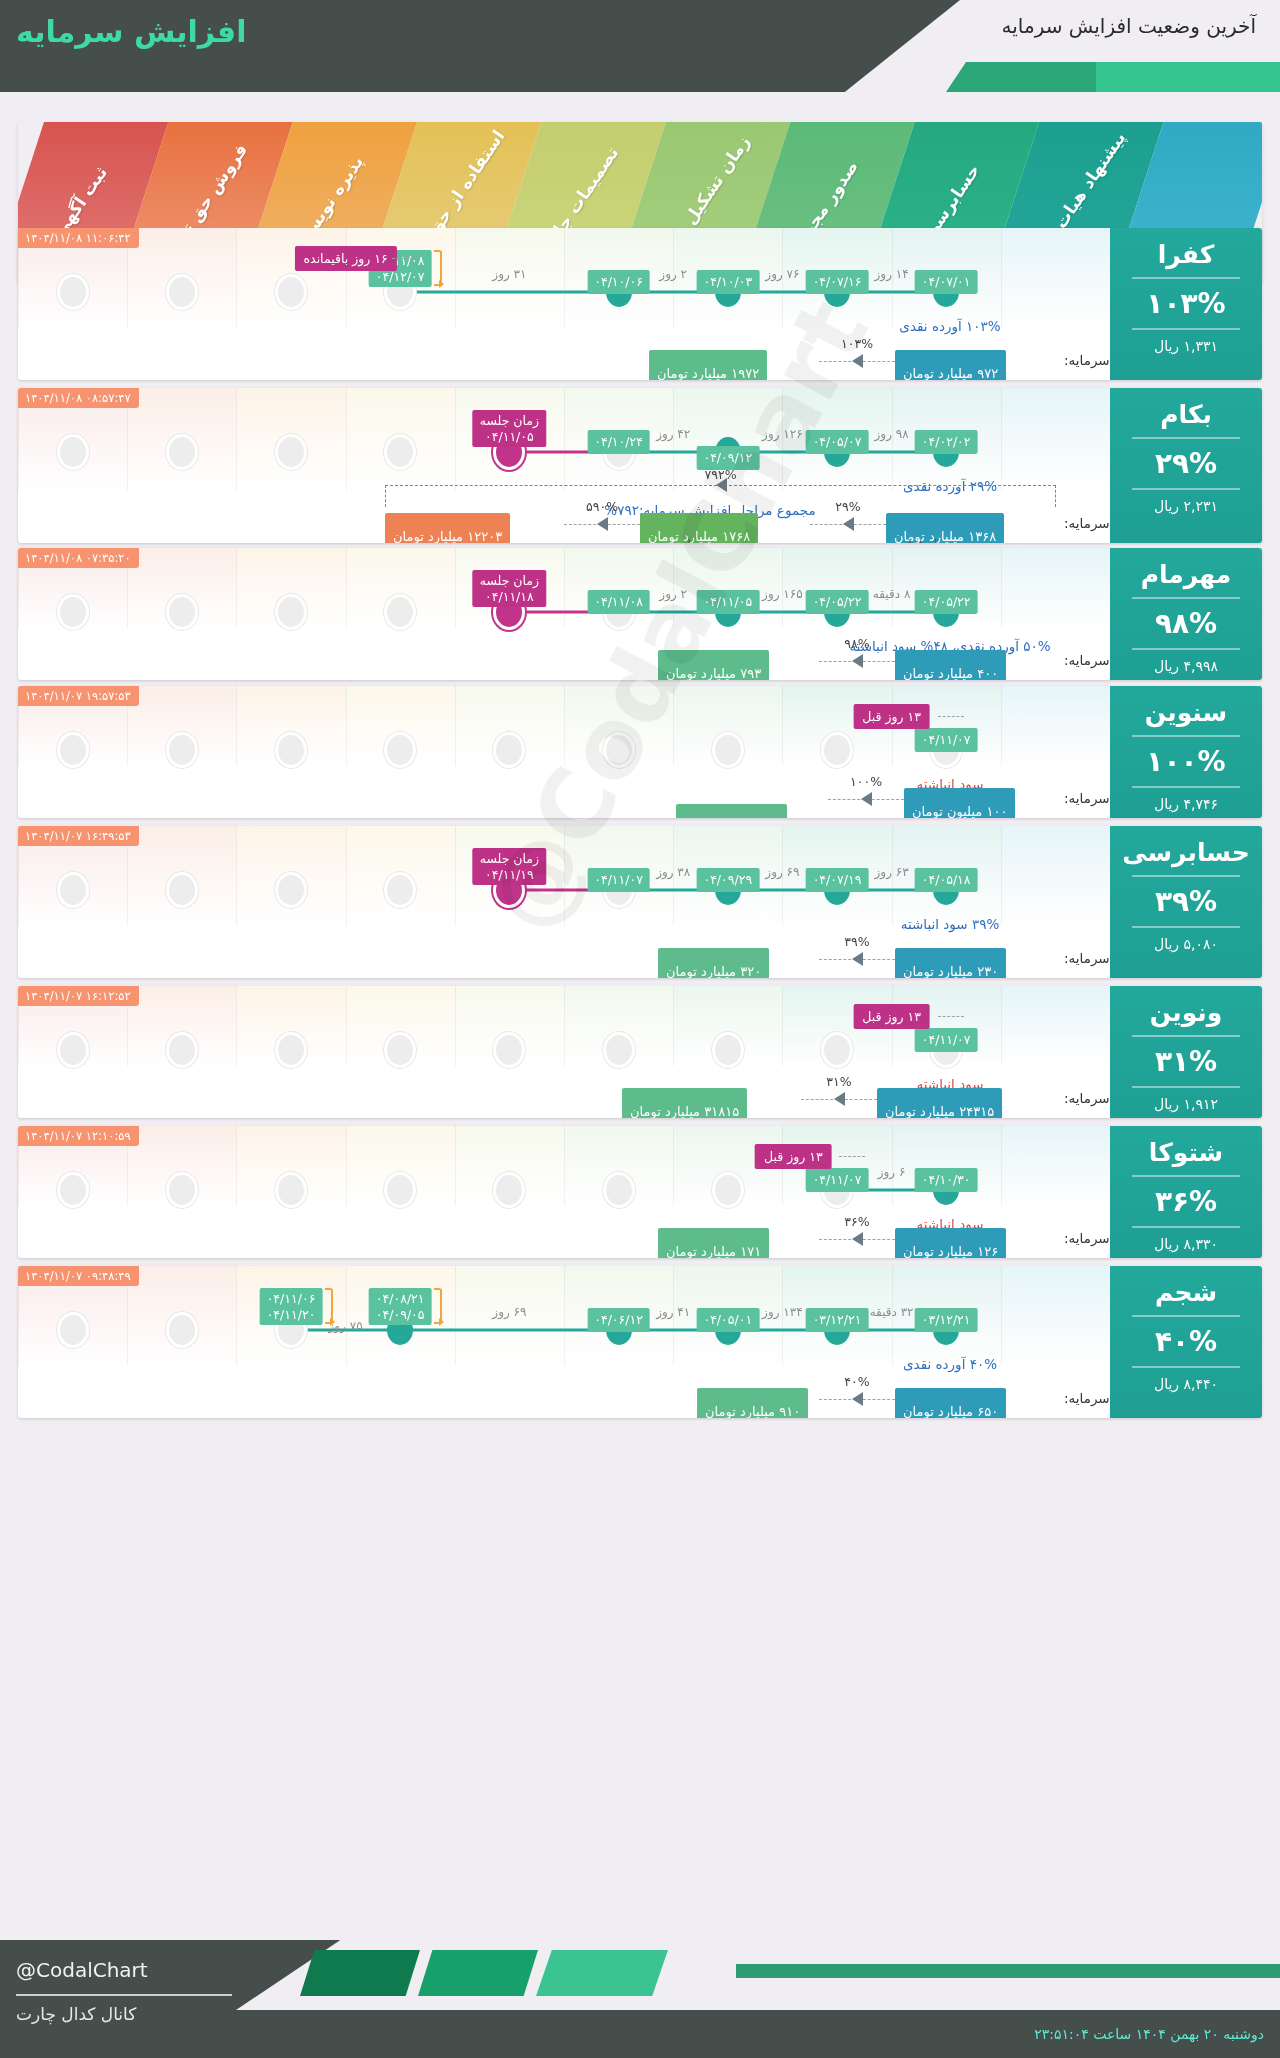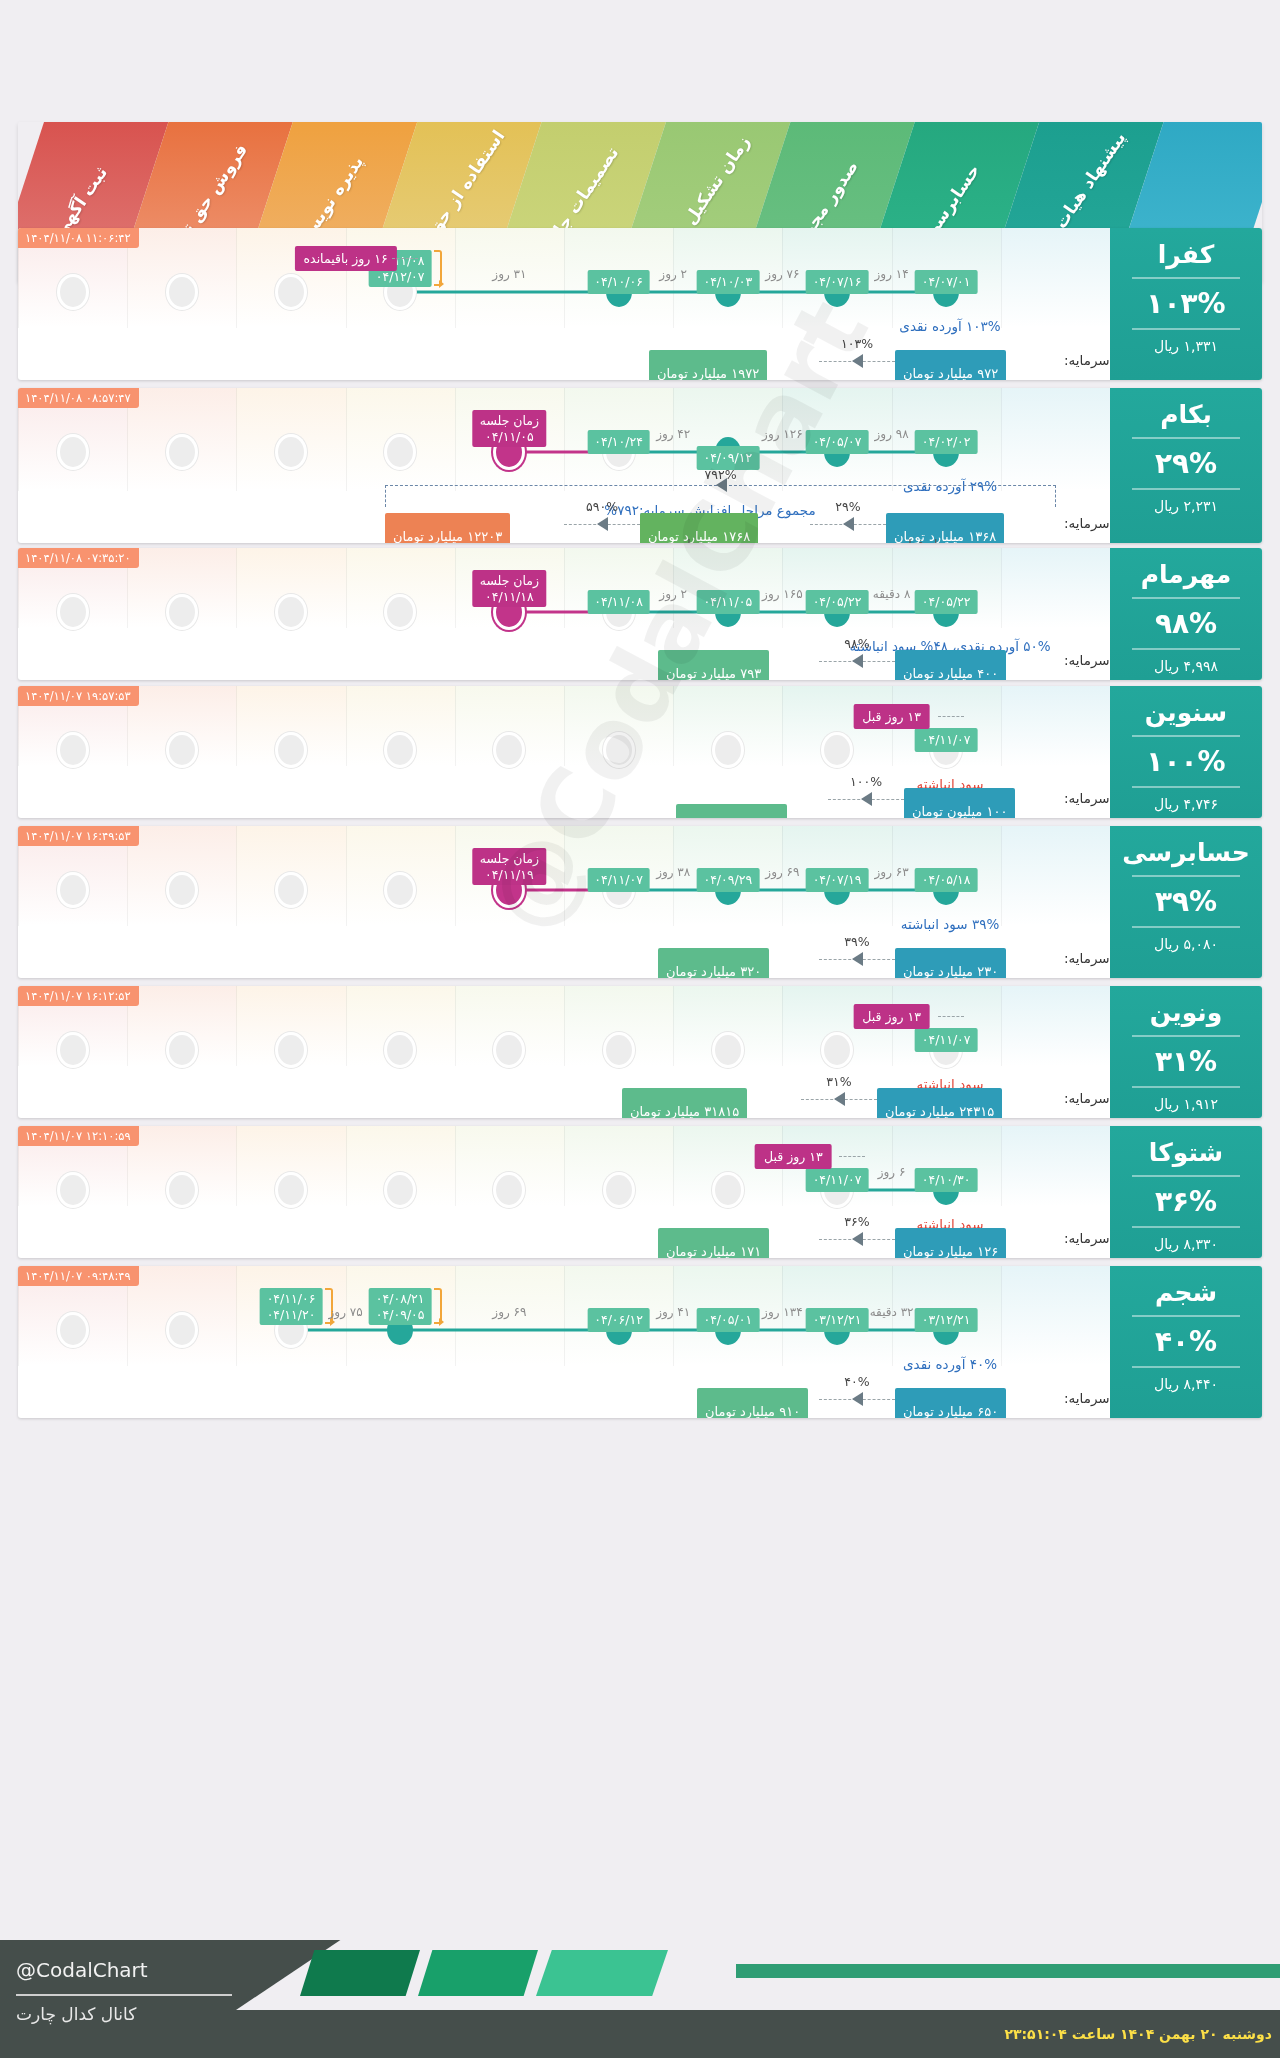--- a/index.html
+++ b/index.html
@@ -151,34 +151,40 @@
     background: #f0eef2; clip-path: polygon(10% 0, 100% 0, 100% 100%, 0 100%);
   }
   .f-sq { position: absolute; top: 10px; height: 46px; }
   .f-sq.a { left: 300px; width: 120px; background: #0f7a4d; clip-path: polygon(12% 0,100% 0,88% 100%,0 100%); }
   .f-sq.b { left: 418px; width: 120px; background: #18a06a; clip-path: polygon(12% 0,100% 0,88% 100%,0 100%); }
   .f-sq.c { left: 536px; width: 132px; background: #3bc392; clip-path: polygon(12% 0,100% 0,88% 100%,0 100%); }
   .f-bar { position: absolute; left: 736px; top: 24px; width: 560px; height: 14px; background: #2f9d74; }
   .f-handle { position: absolute; left: 16px; top: 18px; color: #f2f2f2; font-size: 20px; direction: ltr; }
   .f-rule { position: absolute; left: 16px; top: 54px; width: 216px; height: 1.5px; background: #cfcfcf; }
   .f-sub { position: absolute; left: 16px; top: 64px; color: #e9e9e9; font-size: 17px; }
-  .f-date { position: absolute; right: 8px; bottom: 16px; color: #fde047; font-size: 14px; font-weight: bold; }
+  .f-date { position: absolute; right: 16px; bottom: 16px; color: #5eead4; font-size: 14px; }
 
   
   .wm {
     position: absolute; left: 330px; top: 560px; font-size: 96px; color: rgba(0,0,0,.055);
     transform: rotate(-62deg); font-weight: 700; pointer-events: none; z-index: 1; white-space: nowrap;
     direction: ltr;
   }
 </style>
 </head>
 <body>
 
 <div class="page">
 
+  <div class="header">
+    <div class="header-dark"></div>
+    <div class="header-brand">افزایش سرمایه</div>
+    <div class="header-title">آخرین وضعیت افزایش سرمایه</div>
+    <div class="header-greenbar"></div>
+  </div>
 
   <div class="stage-wrap" id="stage-wrap">
       <div class="stage" style="left: -26px; width: 176.4px; background: linear-gradient(rgb(216, 83, 79), rgb(224, 123, 120)); clip-path: polygon(29.4785% 0px, 100% 0px, 70.5215% 100%, 0px 100%);">
         <div class="stage-label">ثبت آگهی</div>
       </div>
       <div class="stage" style="left: 98.4px; width: 176.4px; background: linear-gradient(rgb(232, 113, 63), rgb(239, 152, 120)); clip-path: polygon(29.4785% 0px, 100% 0px, 70.5215% 100%, 0px 100%);">
         <div class="stage-label">فروش حق تقدم</div>
       </div>
       <div class="stage" style="left: 222.8px; width: 176.4px; background: linear-gradient(rgb(239, 161, 63), rgb(240, 180, 111)); clip-path: polygon(29.4785% 0px, 100% 0px, 70.5215% 100%, 0px 100%);">
         <div class="stage-label">پذیره نویسی</div>
@@ -717,21 +723,21 @@
             <div>۰۴/۰۵/۰۱</div>
           </div>
           <div class="node done" style="left: 819px; top: 64px;"></div>
           <div class="datebox" style="left: 819px; top: 42px;">
             <div>۰۳/۱۲/۲۱</div>
           </div>
           <div class="node done" style="left: 928.2px; top: 64px;"></div>
           <div class="datebox" style="left: 928.2px; top: 42px;">
             <div>۰۳/۱۲/۲۱</div>
           </div>
-          <div class="daylbl" style="left: 327.6px; top: 46px;">۷۵ روز</div>
+          <div class="daylbl" style="left: 327.6px; top: 60px;">۷۵ روز</div>
           <div class="daylbl" style="left: 491.4px; top: 46px;">۶۹ روز</div>
           <div class="daylbl" style="left: 655.2px; top: 46px;">۴۱ روز</div>
           <div class="daylbl" style="left: 764.4px; top: 46px;">۱۳۴ روز</div>
           <div class="daylbl" style="left: 873.6px; top: 46px;">۳۲ دقیقه</div>
           <div class="note" style="left: 932px; top: 90px;">۴۰% آورده نقدی</div>
           <div class="cap-text" style="left: 1046px; top: 124px;">سرمایه:</div>
           <div class="cap-box blue" style="left: 877px; top: 122px;">۶۵۰ میلیارد تومان</div>
           <div class="arrowdash" style="left: 801px; width: 76px; top: 133px;"></div>
           <div class="arrowhead" style="left: 834px; top: 133px;"></div>
           <div class="pct" style="left: 839px; top: 108px;">۴۰%</div>

